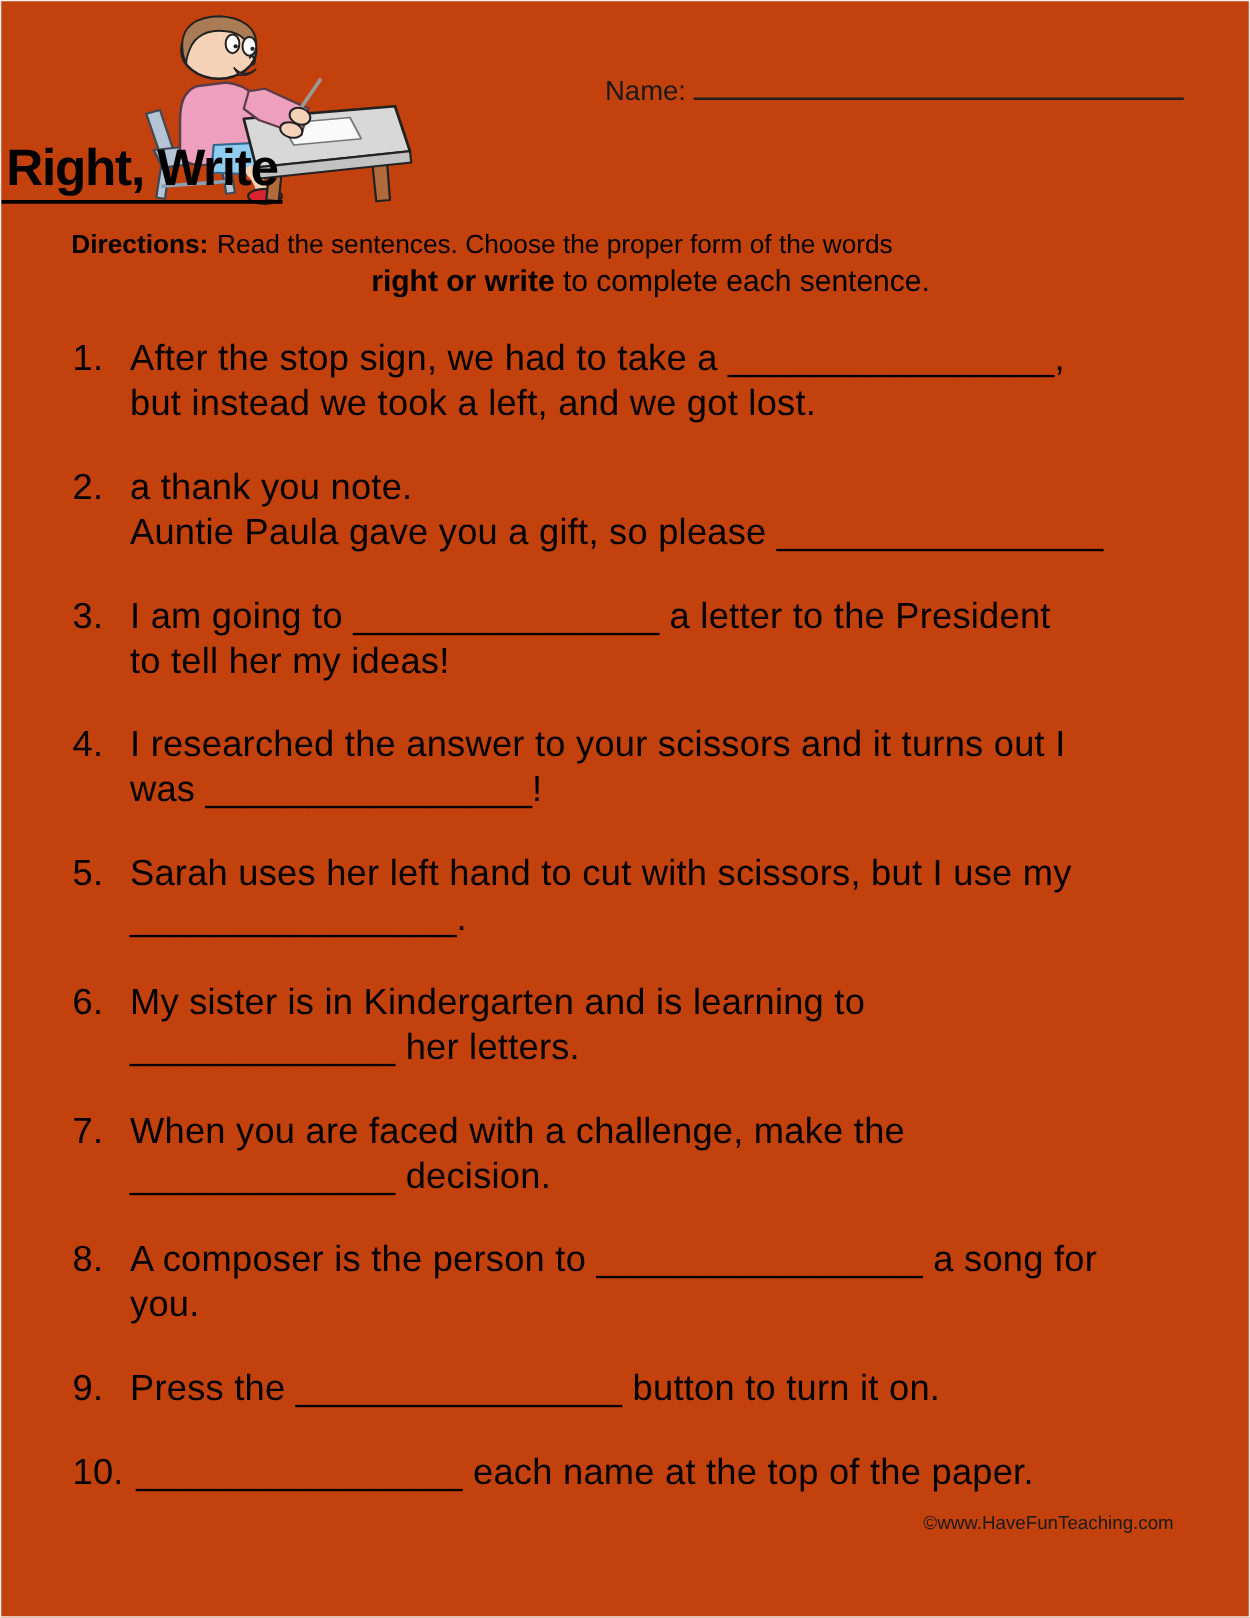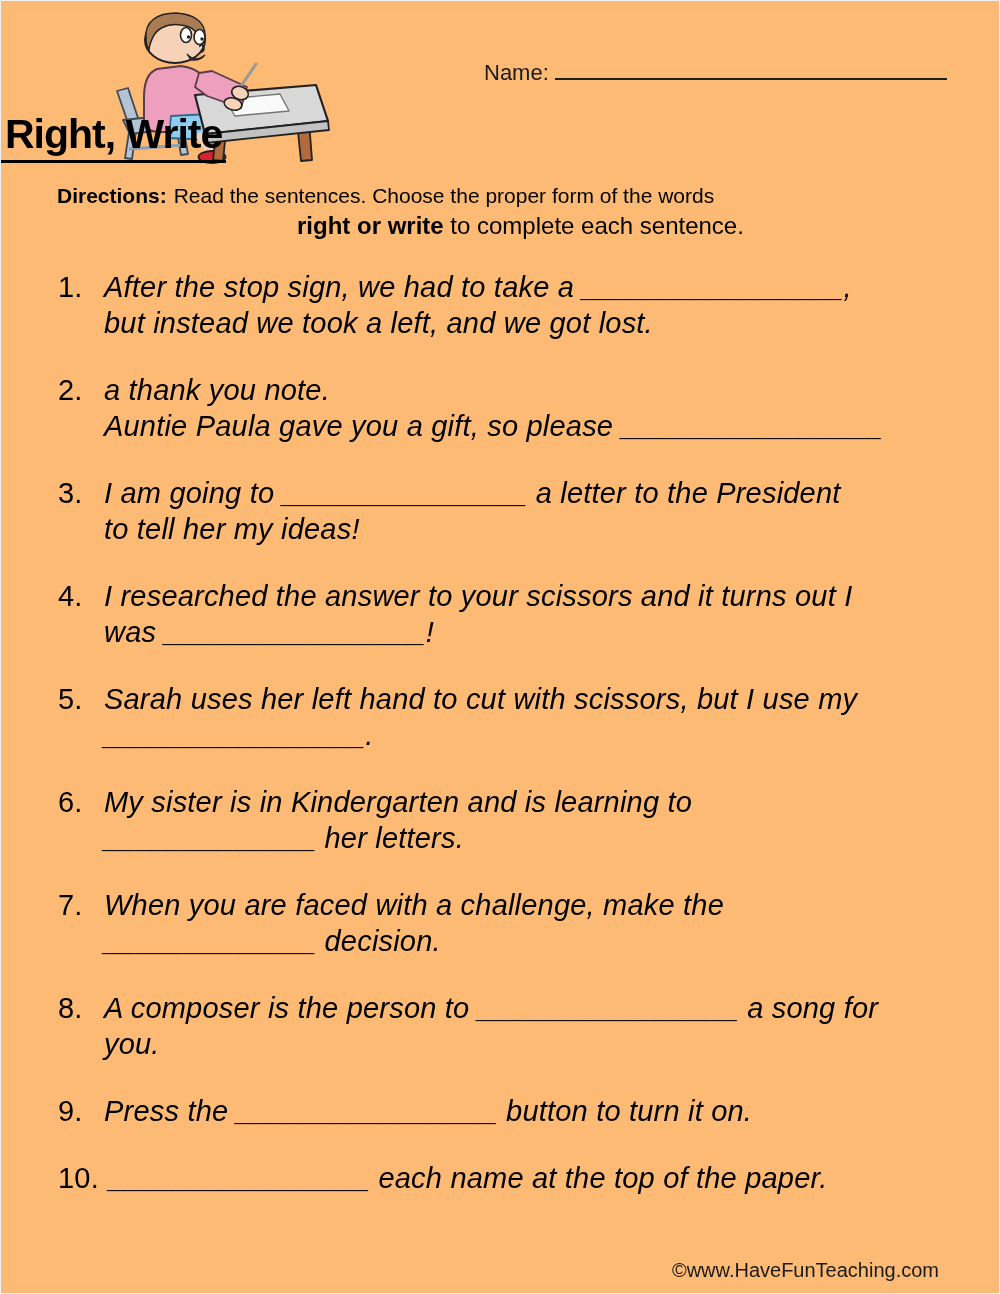--- a/index.html
+++ b/index.html
@@ -1,20 +1,20 @@
 <!DOCTYPE html>
 <html><head>
 <meta charset="utf-8">
 <style>
   html, body { margin: 0; padding: 0; background: #ffffff; }
   .page {
     position: relative;
     width: 1000px;
     height: 1294px;
-    background: #fdba74;
+    background: #c2410c;
     font-family: "Liberation Sans", "DejaVu Sans", sans-serif;
     color: #000;
     overflow: hidden;
     box-sizing: border-box;
     border: 1px solid #f0f0f0;
   }
   .illustration {
     position: absolute;
     left: 112px;
     top: 10px;
@@ -80,27 +80,27 @@
     margin-bottom: 31px;
     font-size: 29px;
     line-height: 36px;
     letter-spacing: 0.2px;
   }
   .item-number {
     min-width: 36px;
     margin-right: 10px;
     white-space: nowrap;
   }
-  .item-text { flex: 1; font-style: italic; }
+  .item-text { flex: 1; }
   .item-line { white-space: nowrap; }
   .footer {
     position: absolute;
     right: 60px;
-    top: 1258px;
-    font-size: 20px;
+    top: 1209px;
+    font-size: 15px;
     color: #1a1a1a;
     white-space: nowrap;
   }
 </style>
 </head>
 <body>
 
 <div class="page">
 
   <svg class="illustration" viewBox="0 0 228 158" xmlns="http://www.w3.org/2000/svg">

